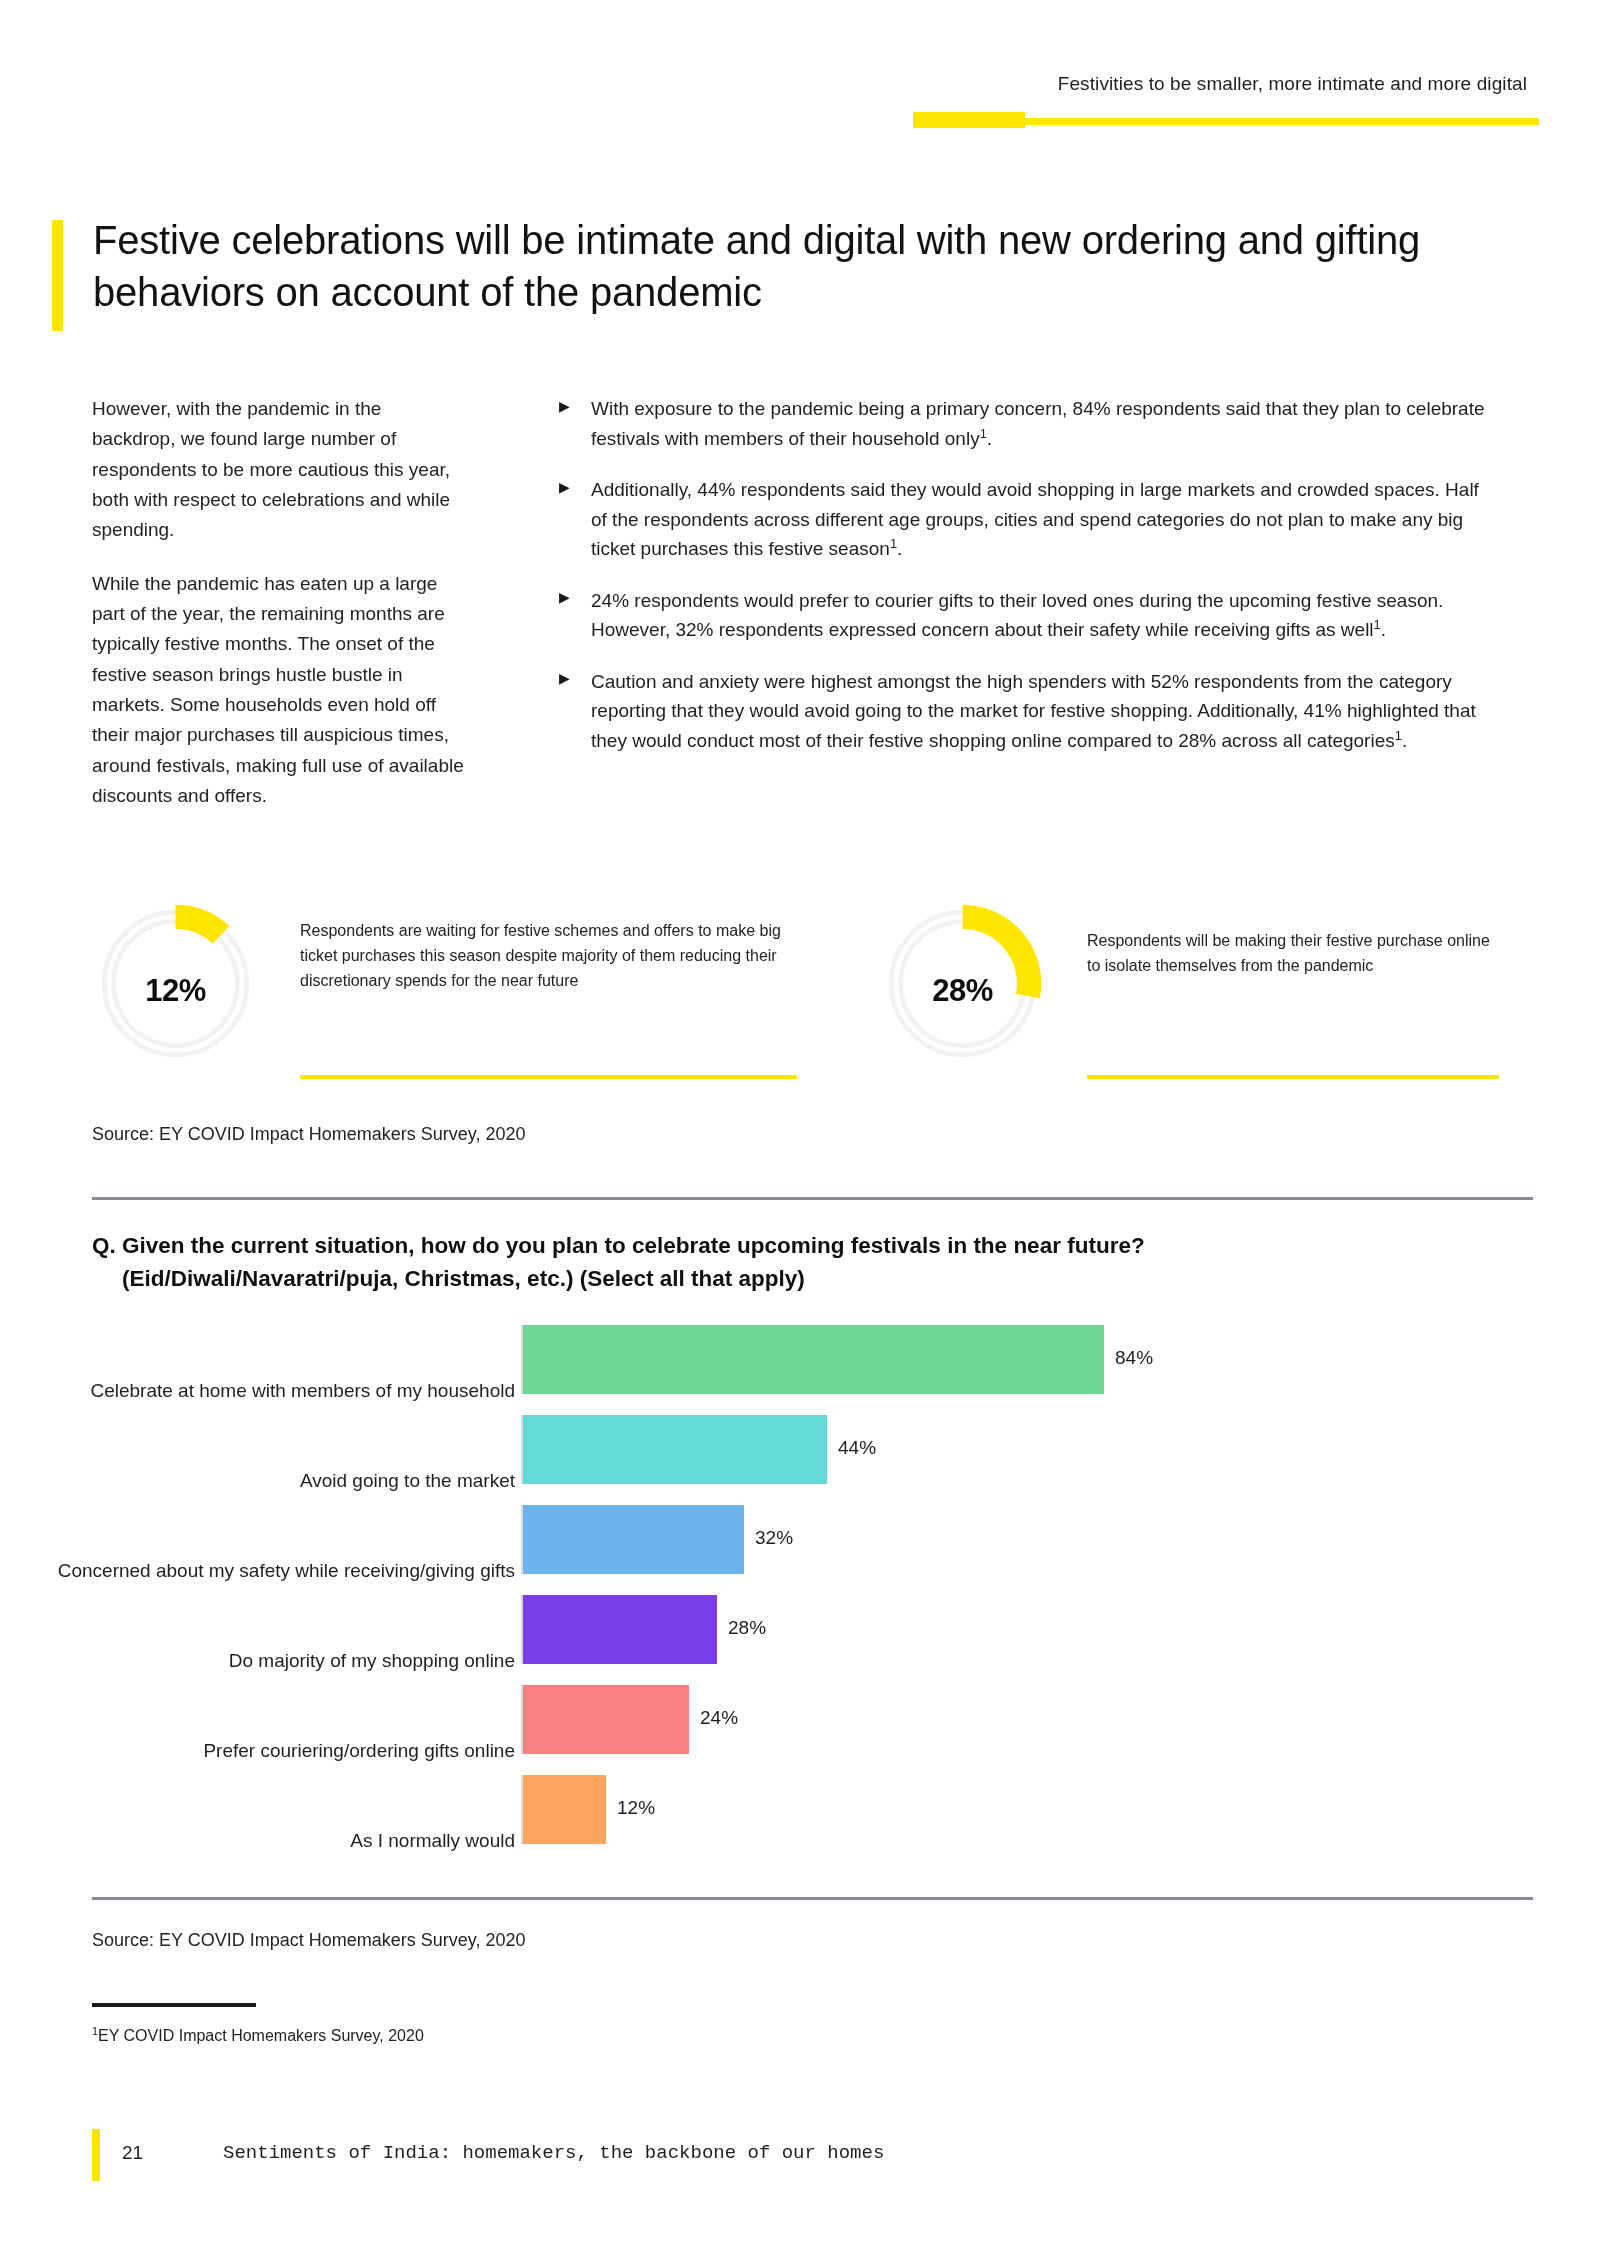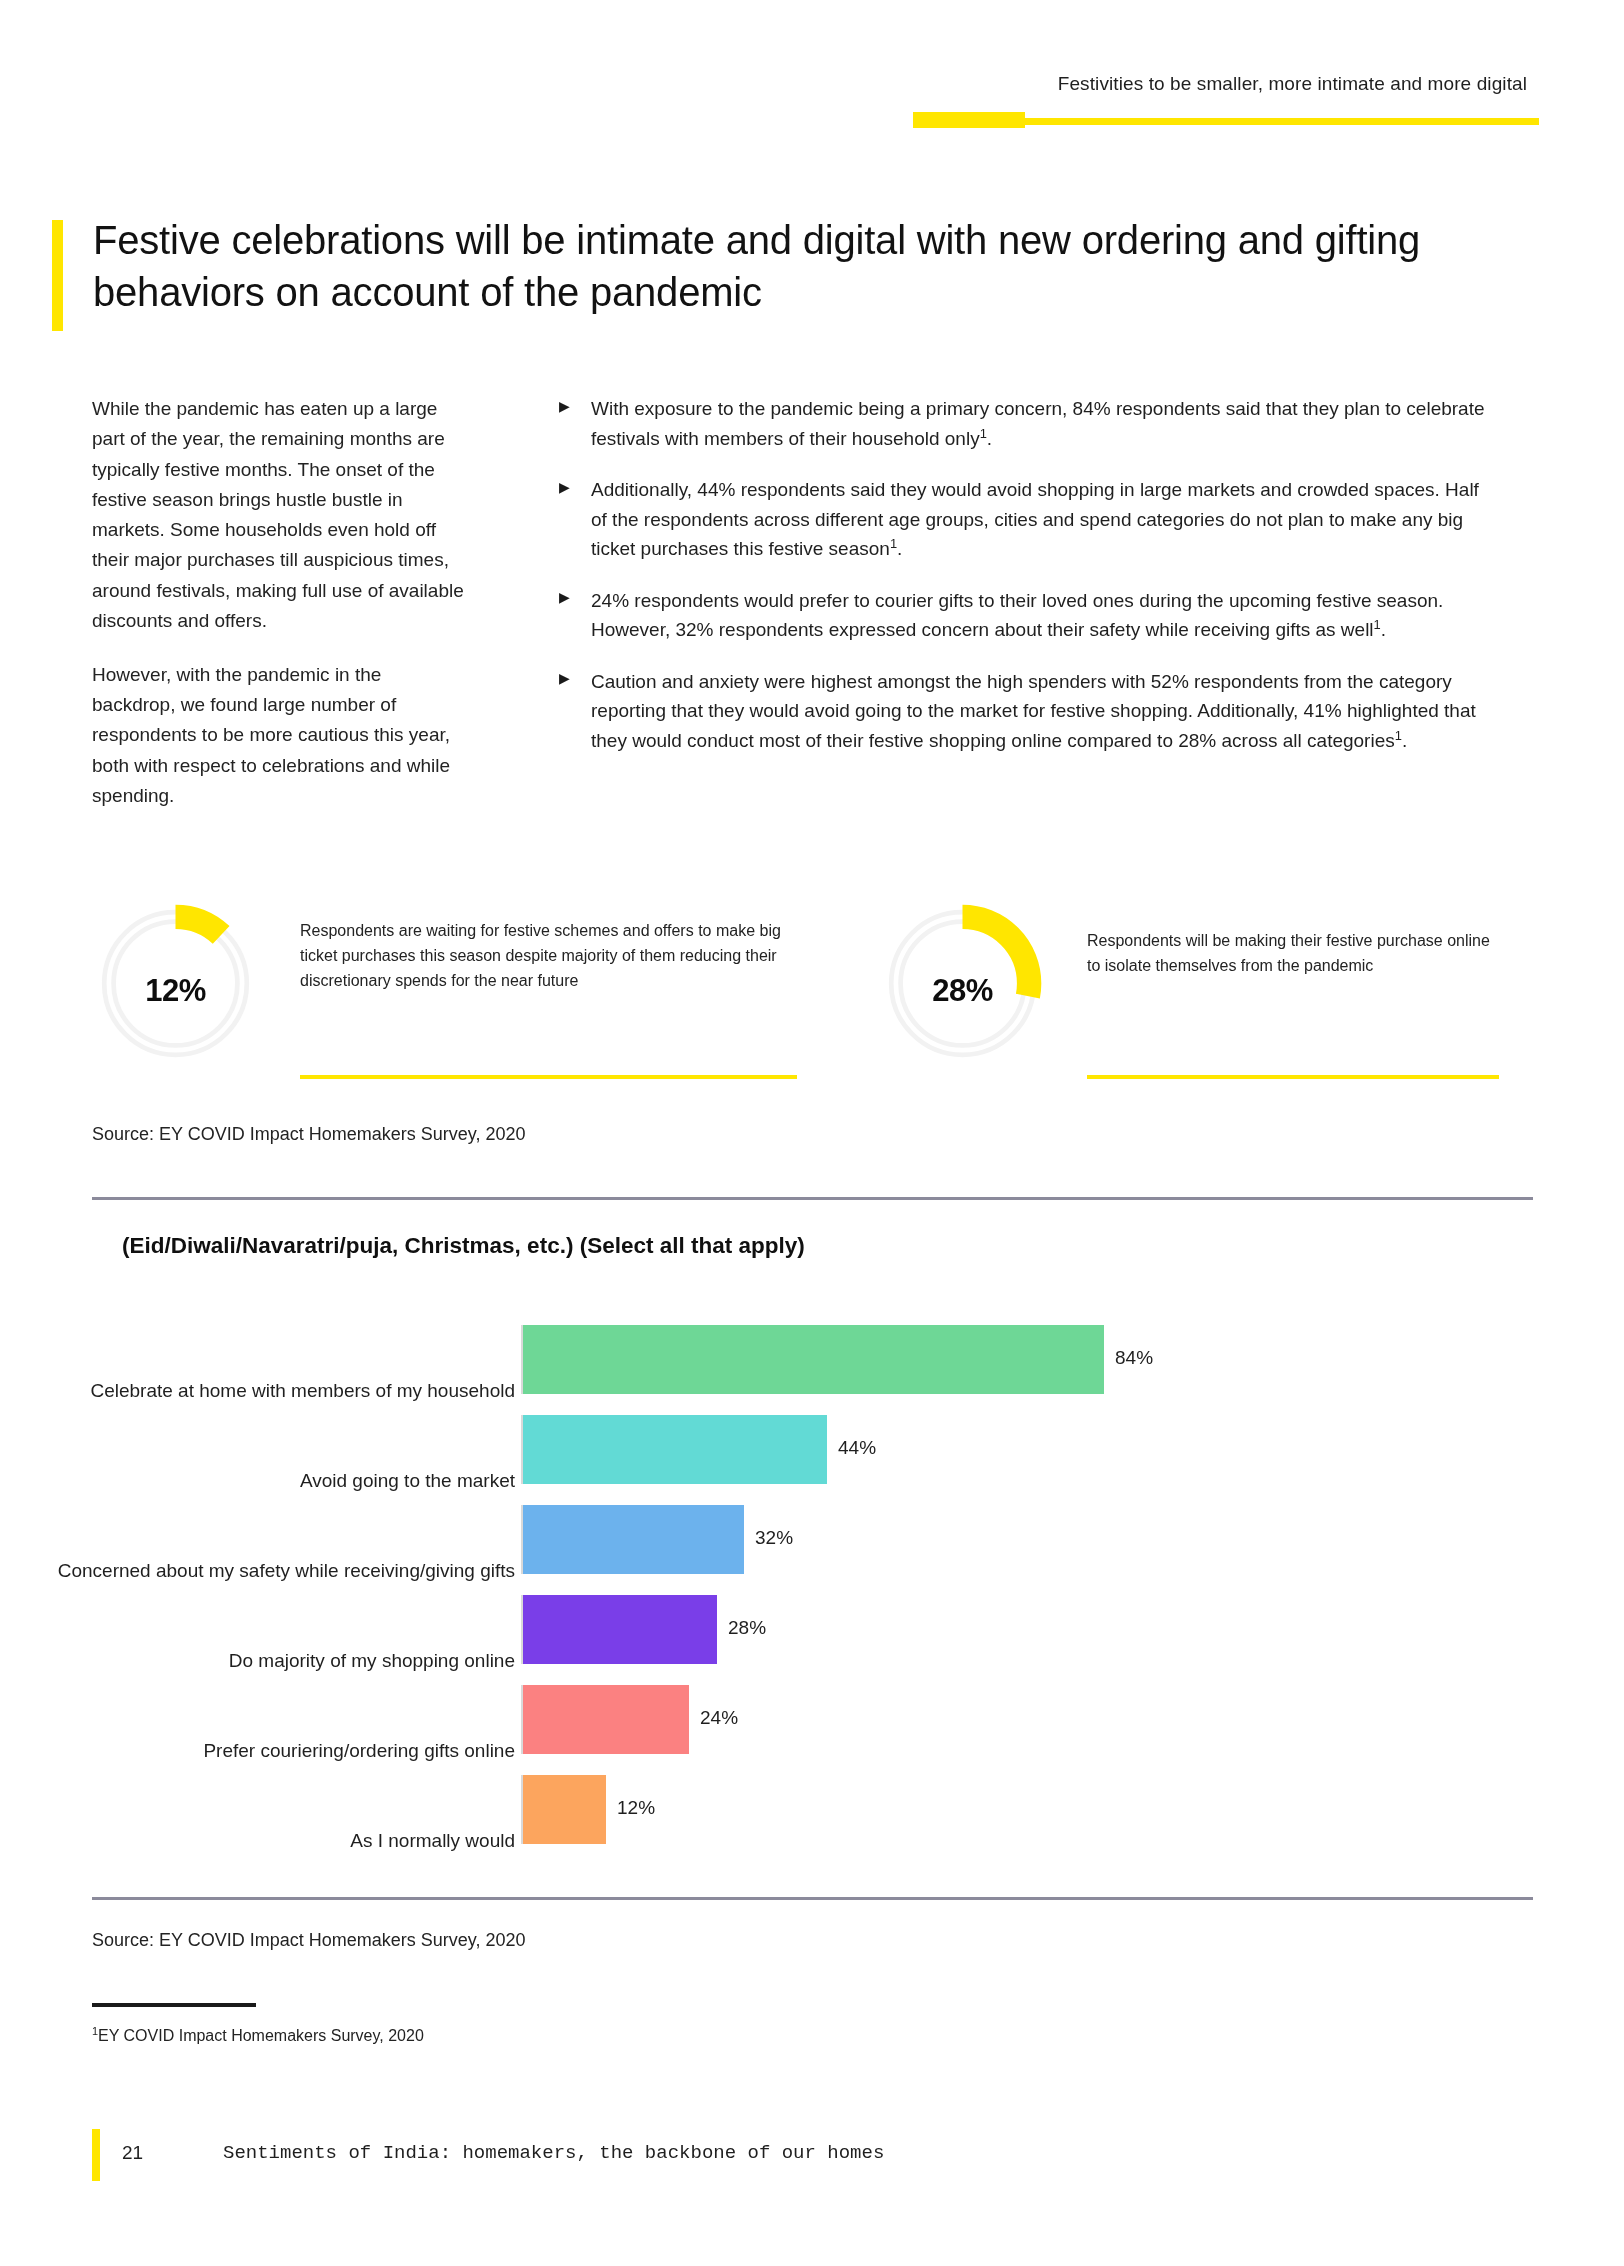--- a/index.html
+++ b/index.html
@@ -285,22 +285,22 @@
 </div>
 
 <div class="title-wrap">
   <div class="title-bar"></div>
   <div class="title-text">Festive celebrations will be intimate and digital with new ordering and gifting behaviors on account of the pandemic</div>
 </div>
 
 <div class="body-cols">
 
   <div class="col-left">
+    <p>However, with the pandemic in the backdrop, we found large number of respondents to be more cautious this year, both with respect to celebrations and while spending.</p>
     <p>While the pandemic has eaten up a large part of the year, the remaining months are typically festive months. The onset of the festive season brings hustle bustle in markets. Some households even hold off their major purchases till auspicious times, around festivals, making full use of available discounts and offers.</p>
-    <p>However, with the pandemic in the backdrop, we found large number of respondents to be more cautious this year, both with respect to celebrations and while spending.</p>
   </div>
 
   <div class="col-right">
 
     <div class="bullet-row">
       <div class="bullet-mark">▶</div>
       <div class="bullet-text"><span>With exposure to the pandemic being a primary concern, 84% respondents said that they plan to celebrate festivals with members of their household only</span><sup>1</sup><span>.</span></div>
     </div>
 
     <div class="bullet-row">
@@ -349,20 +349,21 @@
     <div class="stat-underline"></div>
   </div>
 
 </div>
 
 <div class="source-1">Source: EY COVID Impact Homemakers Survey, 2020</div>
 
 <div class="rule-grey-1"></div>
 
 <div class="question">
+  <span>Q. Given the current situation, how do you plan to celebrate upcoming festivals in the near future?</span>
   <span class="qline2">(Eid/Diwali/Navaratri/puja, Christmas, etc.) (Select all that apply)</span>
 </div>
 
 <div class="chart">
 
   <div class="bar-row" style="top:0px;">
     <div class="bar-cat">Celebrate at home with members of my household</div>
     <div class="bar-axis"></div>
     <div class="bar-rect" style="width: 581px; background: rgb(110, 215, 150);"></div>
     <div class="bar-value" style="left: 1023px;">84%</div>

